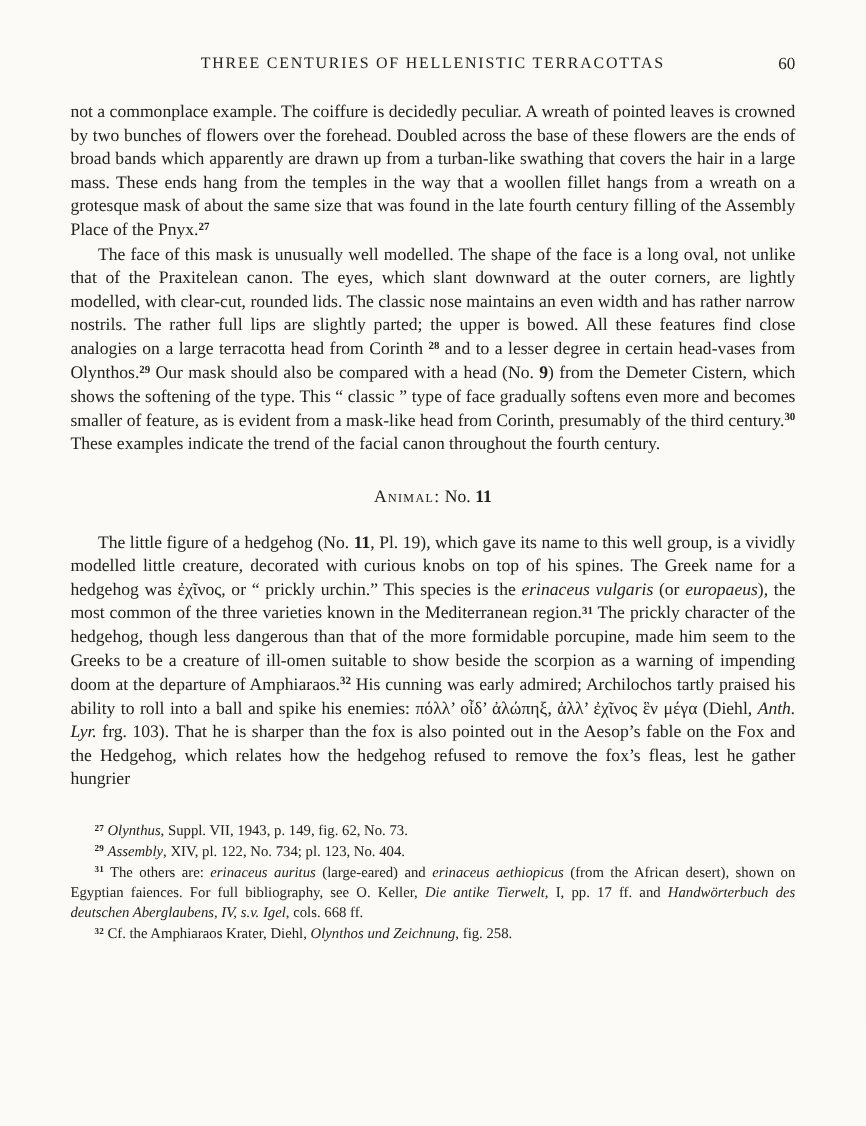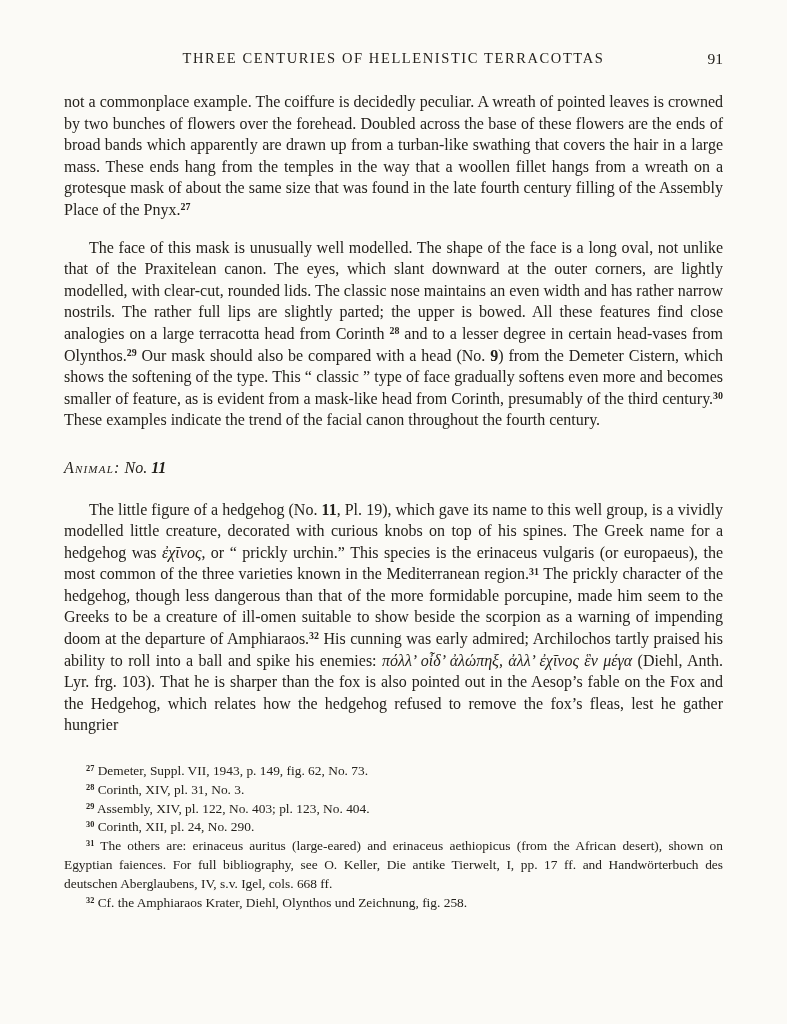--- a/index.html
+++ b/index.html
@@ -30,65 +30,62 @@
     right: 0; top: 0;
     letter-spacing: 0;
     font-size: 15.5px;
   }
   .page-body p.para {
     margin: 0;
     text-align: justify;
     font-size: 16px;
     line-height: 21.6px;
   }
-  .page-body p.para.indent { text-indent: 25px; margin-top: 16px; }
+  .page-body p.para.indent { text-indent: 25px; }
   p.section-heading {
-    text-align: left;
+    text-align: center;
     margin: 26px 0 20px 0;
     font-size: 16px;
     line-height: 21.6px;
-    font-style: italic;
   }
   sup {
     font-size: 0.62em;
     line-height: 0;
     vertical-align: baseline;
     position: relative;
     top: -0.48em;
     letter-spacing: 0;
     font-weight: bold;
   }
-  .i  { }
+  .i  { font-style: italic; }
   .b  { font-weight: bold; }
   .sc { font-variant: small-caps; letter-spacing: 1.2px; }
-  .gr { font-style: italic; }
+  .gr { }
   .footnotes { margin-top: 26px; }
   .footnotes p.footnote {
     margin: 0;
     text-align: justify;
     font-size: 13.4px;
     line-height: 18.8px;
     text-indent: 22px;
   }
 </style>
 </head>
 <body>
 
 <div class="page">
   <div class="page-header">
     <span class="running-title">THREE CENTURIES OF HELLENISTIC TERRACOTTAS</span>
-    <span class="page-number">91</span>
+    <span class="page-number">60</span>
   </div>
   <div class="page-body" id="page-body">
       <p class="para"><span>not a commonplace example. The coiffure is decidedly peculiar. A wreath of pointed leaves is crowned by two bunches of flowers over the forehead. Doubled across the base of these flowers are the ends of broad bands which apparently are drawn up from a turban-like swathing that covers the hair in a large mass. These ends hang from the temples in the way that a woollen fillet hangs from a wreath on a grotesque mask of about the same size that was found in the late fourth century filling of the Assembly Place of the Pnyx.</span><sup>27</sup></p>
       <p class="para indent"><span>The face of this mask is unusually well modelled. The shape of the face is a long oval, not unlike that of the Praxitelean canon. The eyes, which slant downward at the outer corners, are lightly modelled, with clear-cut, rounded lids. The classic nose maintains an even width and has rather narrow nostrils. The rather full lips are slightly parted; the upper is bowed. All these features find close analogies on a large terracotta head from Corinth </span><sup>28</sup><span> and to a lesser degree in certain head-vases from Olynthos.</span><sup>29</sup><span> Our mask should also be compared with a head (No. </span><span class="b">9</span><span>) from the Demeter Cistern, which shows the softening of the type. This “ classic ” type of face gradually softens even more and becomes smaller of feature, as is evident from a mask-like head from Corinth, presumably of the third century.</span><sup>30</sup><span> These examples indicate the trend of the facial canon throughout the fourth century.</span></p>
       <p class="section-heading"><span class="sc">Animal:</span><span> No. </span><span class="b">11</span></p>
       <p class="para indent"><span>The little figure of a hedgehog (No. </span><span class="b">11</span><span>, Pl. 19), which gave its name to this well group, is a vividly modelled little creature, decorated with curious knobs on top of his spines. The Greek name for a hedgehog was </span><span class="gr">ἐχῖνος</span><span>, or “ prickly urchin.” This species is the </span><span class="i">erinaceus vulgaris</span><span> (or </span><span class="i">europaeus</span><span>), the most common of the three varieties known in the Mediterranean region.</span><sup>31</sup><span> The prickly character of the hedgehog, though less dangerous than that of the more formidable porcupine, made him seem to the Greeks to be a creature of ill-omen suitable to show beside the scorpion as a warning of impending doom at the departure of Amphiaraos.</span><sup>32</sup><span> His cunning was early admired; Archilochos tartly praised his ability to roll into a ball and spike his enemies: </span><span class="gr">πόλλ’ οἶδ’ ἀλώπηξ, ἀλλ’ ἐχῖνος ἓν μέγα</span><span> (Diehl, </span><span class="i">Anth. Lyr.</span><span> frg. 103). That he is sharper than the fox is also pointed out in the Aesop’s fable on the Fox and the Hedgehog, which relates how the hedgehog refused to remove the fox’s fleas, lest he gather hungrier</span></p>
     </div>
   <div class="footnotes" id="footnotes">
-      <p class="footnote"><sup>27</sup><span> </span><span class="i">Demeter</span><span>, Suppl. VII, 1943, p. 149, fig. 62, No. 73.</span></p>
-      <p class="footnote"><sup>28</sup><span> </span><span class="i">Corinth</span><span>, XIV, pl. 31, No. 3.</span></p>
-      <p class="footnote"><sup>29</sup><span> </span><span class="i">Assembly</span><span>, XIV, pl. 122, No. 403; pl. 123, No. 404.</span></p>
-      <p class="footnote"><sup>30</sup><span> </span><span class="i">Corinth</span><span>, XII, pl. 24, No. 290.</span></p>
+      <p class="footnote"><sup>27</sup><span> </span><span class="i">Olynthus</span><span>, Suppl. VII, 1943, p. 149, fig. 62, No. 73.</span></p>
+      <p class="footnote"><sup>29</sup><span> </span><span class="i">Assembly</span><span>, XIV, pl. 122, No. 734; pl. 123, No. 404.</span></p>
       <p class="footnote"><sup>31</sup><span> The others are: </span><span class="i">erinaceus auritus</span><span> (large-eared) and </span><span class="i">erinaceus aethiopicus</span><span> (from the African desert), shown on Egyptian faiences. For full bibliography, see O. Keller, </span><span class="i">Die antike Tierwelt</span><span>, I, pp. 17 ff. and </span><span class="i">Handwörterbuch des deutschen Aberglaubens, IV, s.v. Igel</span><span>, cols. 668 ff.</span></p>
       <p class="footnote"><sup>32</sup><span> Cf. the Amphiaraos Krater, Diehl, </span><span class="i">Olynthos und Zeichnung</span><span>, fig. 258.</span></p>
     </div>
 </div>
 
 </body></html>

